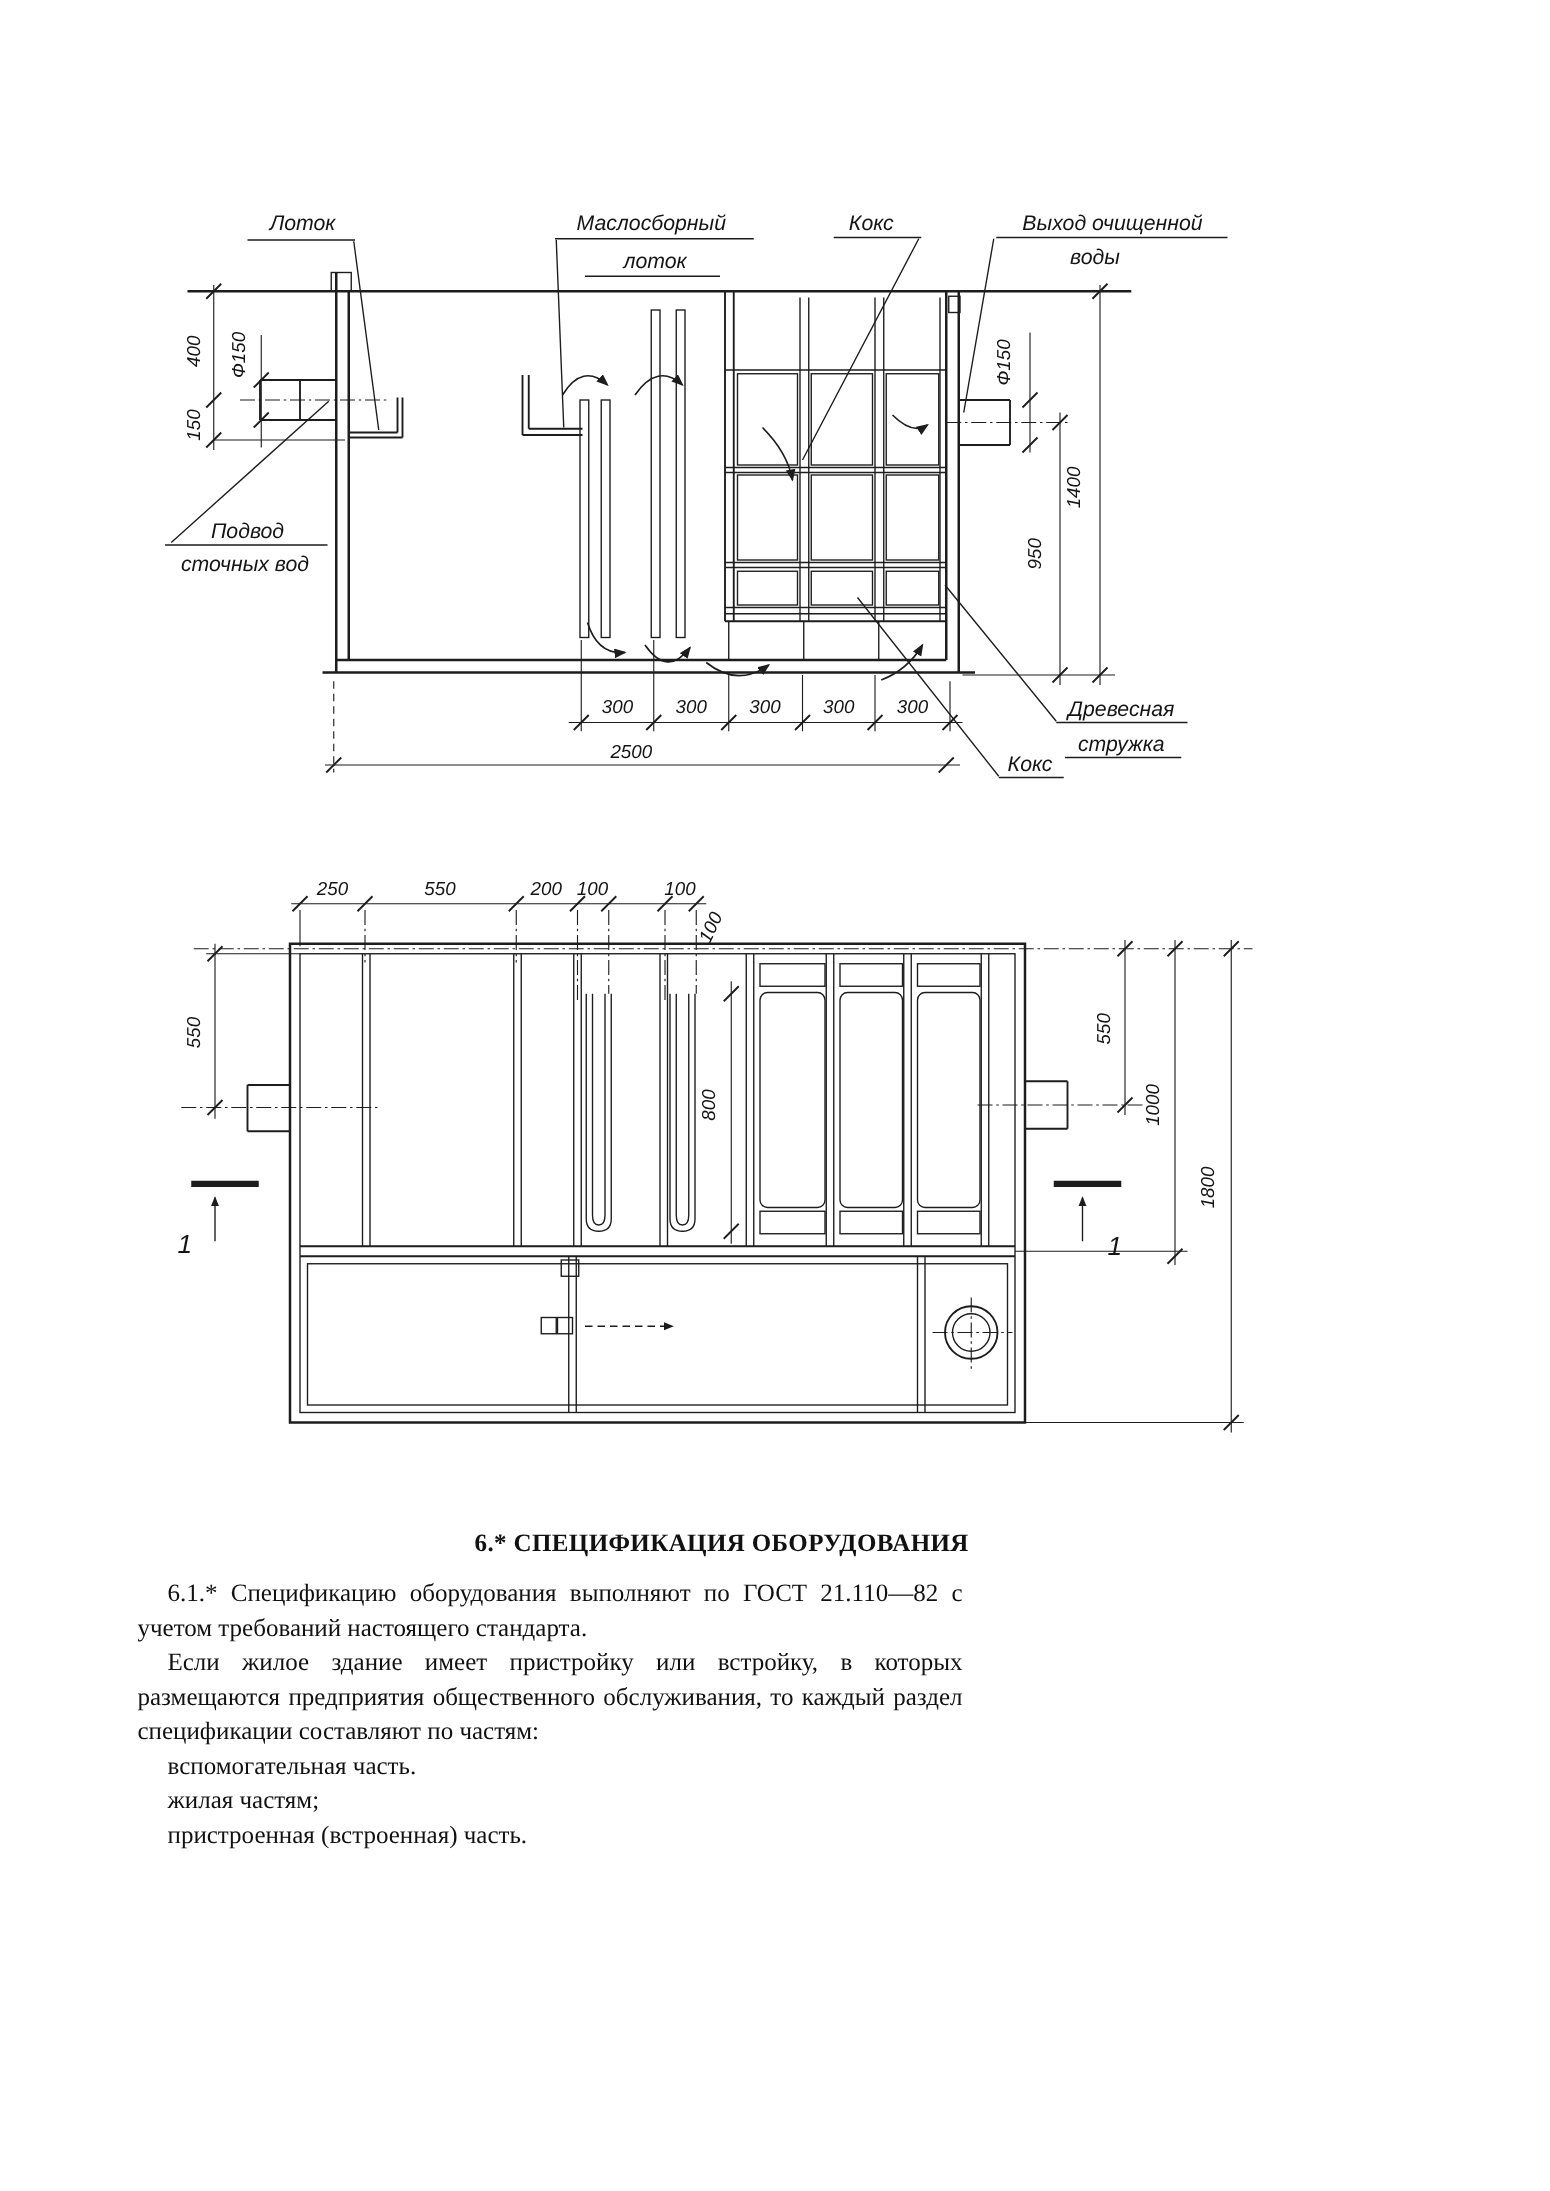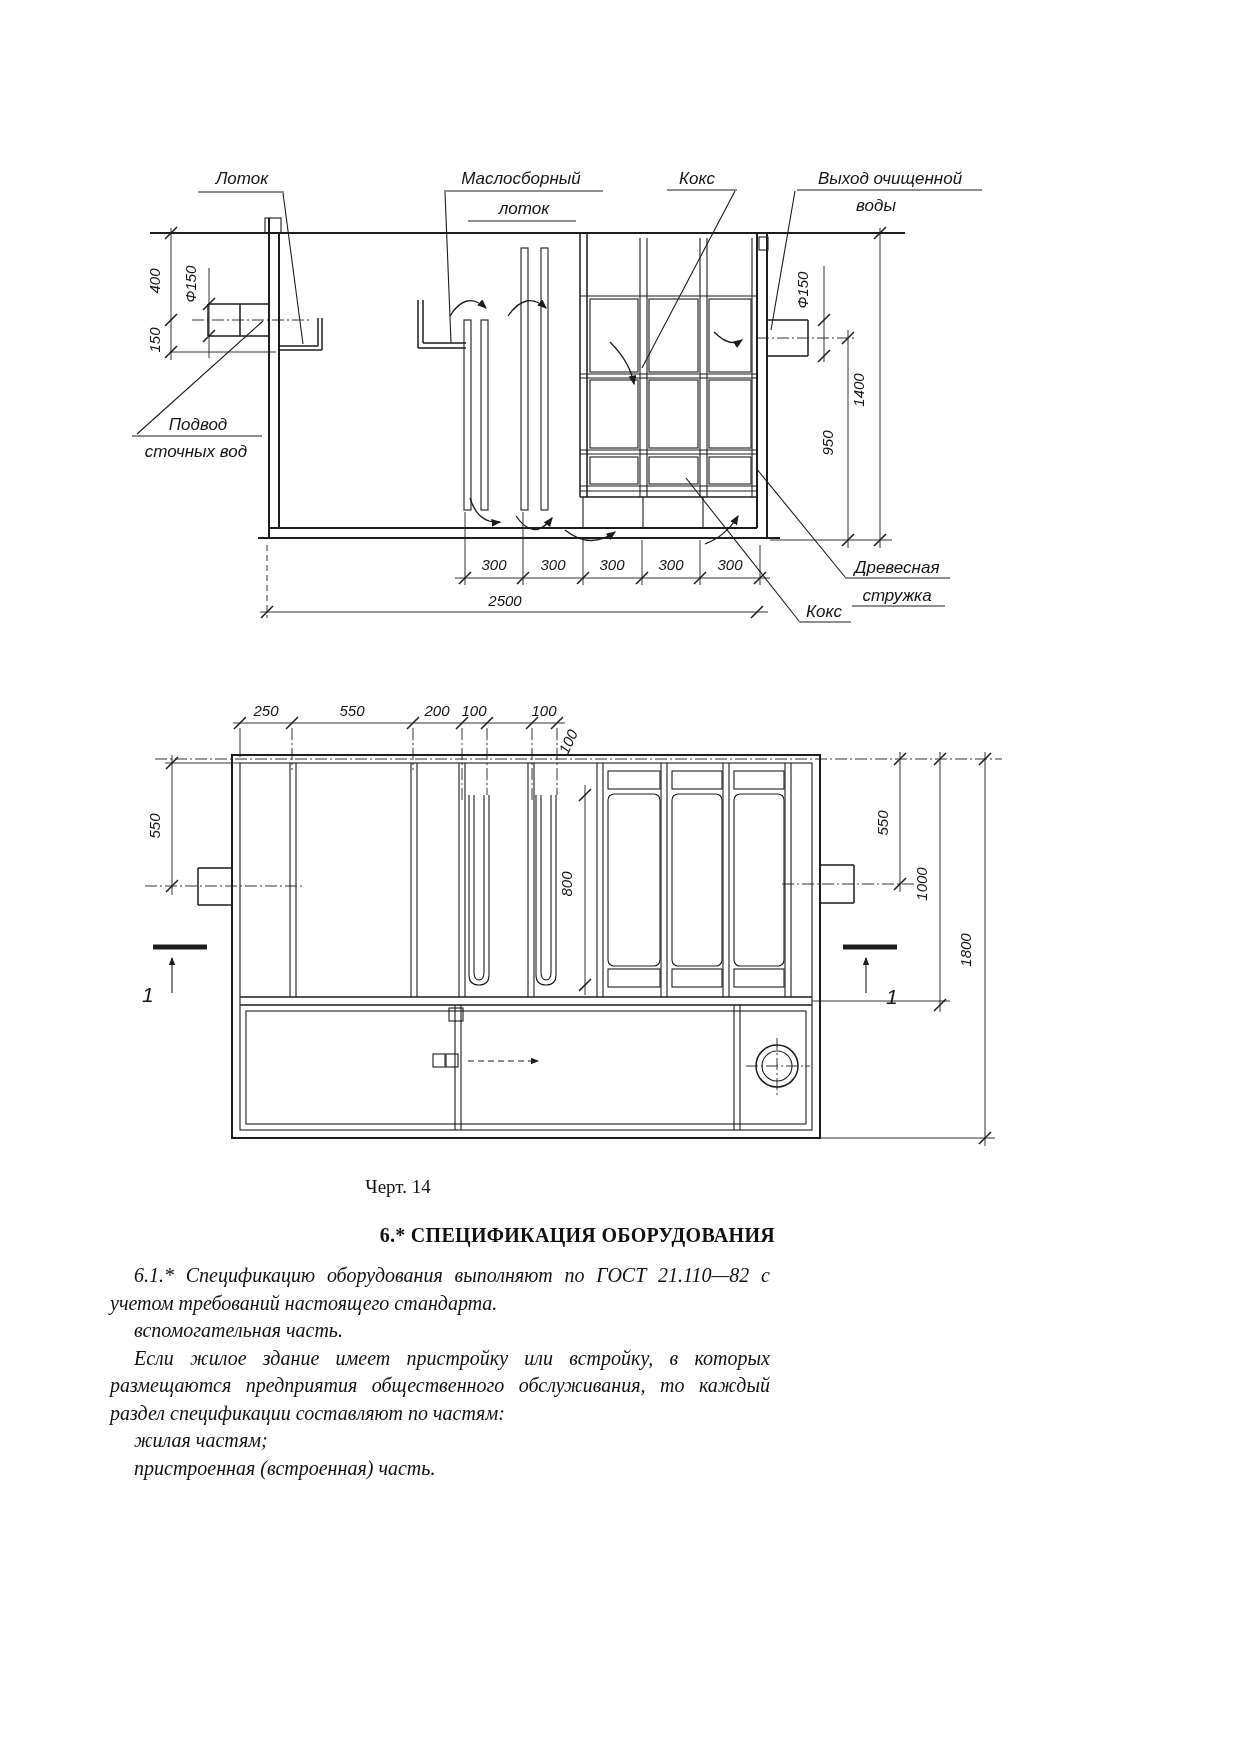--- a/index.html
+++ b/index.html
@@ -15,21 +15,21 @@
   .w15{stroke-width:1.5;}
   .w1{stroke-width:1.1;}
   .w08{stroke-width:0.9;}
   .thick{stroke-width:5;}
   .dd{stroke-dasharray:12 3 2 3;}
   .dsh{stroke-dasharray:6 4;}
   .tk{stroke:#1d1d1d;stroke-width:1.5;}
   .caption{position:absolute;top:1176px;left:120px;width:556px;text-align:center;font-size:19px;}
   .heading{position:absolute;top:1224px;left:110px;width:665px;text-align:right;
            font-size:20px;font-weight:bold;letter-spacing:0.3px;}
-  .bodytext{position:absolute;top:1262px;left:110px;width:660px;font-size:20px;line-height:27.5px;font-style:italic;}
+  .bodytext{position:absolute;top:1262px;left:110px;width:660px;font-size:20px;line-height:27.5px;}
   .bodytext p{margin:0;text-align:justify;text-indent:24px;}
 </style>
 </head>
 <body>
 
 <div class="page">
 
 <svg width="1240" height="1160" viewBox="0 0 1240 1160">
   <defs>
     <marker id="ah" markerWidth="9" markerHeight="8" refX="6.5" refY="3" orient="auto">
@@ -272,25 +272,24 @@
       <rect class="ln w1" x="446" y="1054" width="12" height="13"></rect>
       <path class="ln w1 dsh" d="M468,1061 H538" marker-end="url(#ah)"></path>
       <path class="ln w1" d="M734,1005 V1130 M740,1005 V1130"></path>
       <circle class="ln w15" cx="777" cy="1066" r="21"></circle>
       <circle class="ln w1" cx="777" cy="1066" r="15"></circle>
       <path class="ln w08 dd" d="M746,1066 H810 M777,1038 V1096"></path>
     </g>
   </g>
 </svg>
 
-<div class="caption">Черт. 14</div>
 
 <div class="heading">6.* СПЕЦИФИКАЦИЯ ОБОРУДОВАНИЯ</div>
 
 <div class="bodytext">
   <p>6.1.* Спецификацию оборудования выполняют по ГОСТ 21.110—82 с учетом требований настоящего стандарта.</p>
+  <p>Если жилое здание имеет пристройку или встройку, в которых размещаются предприятия общественного обслуживания, то каждый раздел спецификации составляют по частям:</p>
   <p>вспомогательная часть.</p>
-  <p>Если жилое здание имеет пристройку или встройку, в которых размещаются предприятия общественного обслуживания, то каждый раздел спецификации составляют по частям:</p>
   <p>жилая частям;</p>
   <p>пристроенная (встроенная) часть.</p>
 </div>
 
 </div>
 
 </body></html>

